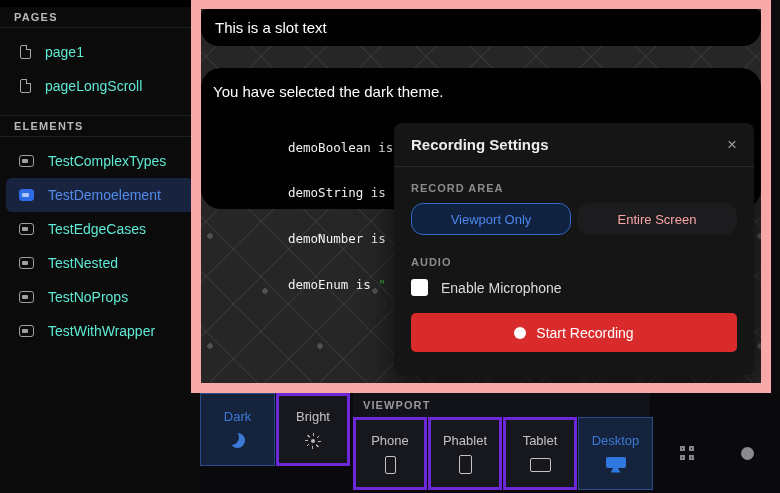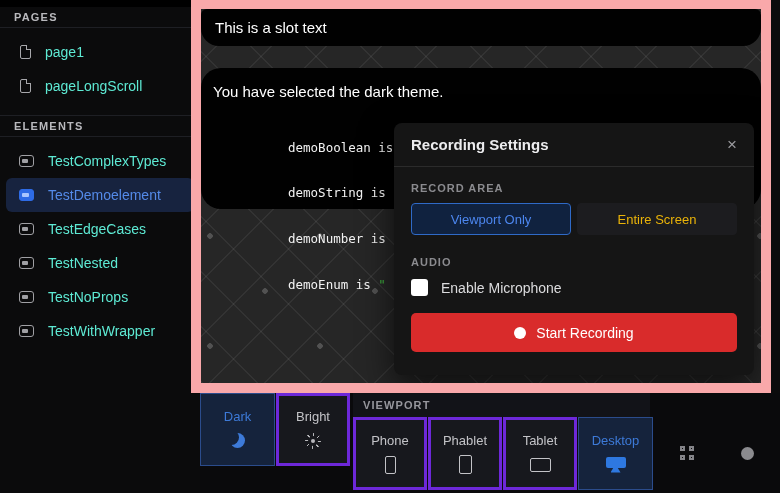--- a/index.html
+++ b/index.html
@@ -82,24 +82,24 @@
     height:44px; padding:0 17px; display:flex; align-items:center; justify-content:space-between;
     border-bottom:1px solid #2b2b2b;
   }
   .modal-title { font-size:15px; font-weight:bold; color:#ececee; }
   .modal-close { color:#9a9a9e; font-size:17px; line-height:1; cursor:pointer; }
   .modal-body { padding:15px 17px 0 17px; }
   .field-label { font-size:11px; letter-spacing:1px; color:#8b8b8f; font-weight:bold; }
   .segmented { display:flex; gap:6px; margin-top:9px; }
   .seg-btn {
     flex:1; height:32px; display:flex; align-items:center; justify-content:center;
-    font-size:13px; border-radius:4px; cursor:pointer;
+    font-size:13px; border-radius:12px; cursor:pointer;
   }
   .seg-btn.active { background:#10223f; border:1px solid #2f6ac7; color:#4c86ee; }
-  .seg-btn.inactive { background:#1c1c1f; border:1px solid #1c1c1f; color:#eab308; }
+  .seg-btn.inactive { background:#1c1c1f; border:1px solid #1c1c1f; color:#fca5a5; }
   .audio-label { margin-top:21px; }
   .checkbox-row { margin-top:11px; display:flex; align-items:center; gap:13px; }
   .checkbox { width:17px; height:17px; background:#ffffff; border-radius:3px; cursor:pointer; }
   .checkbox-label { font-size:14px; color:#dcdcde; }
   .record-btn {
     margin-top:17px; height:39px; background:#d92b2b; border-radius:5px;
     display:flex; align-items:center; justify-content:center; gap:10px;
     color:#fff; font-size:14px; cursor:pointer;
   }
   .record-dot { width:12px; height:12px; border-radius:50%; background:#fff; }

